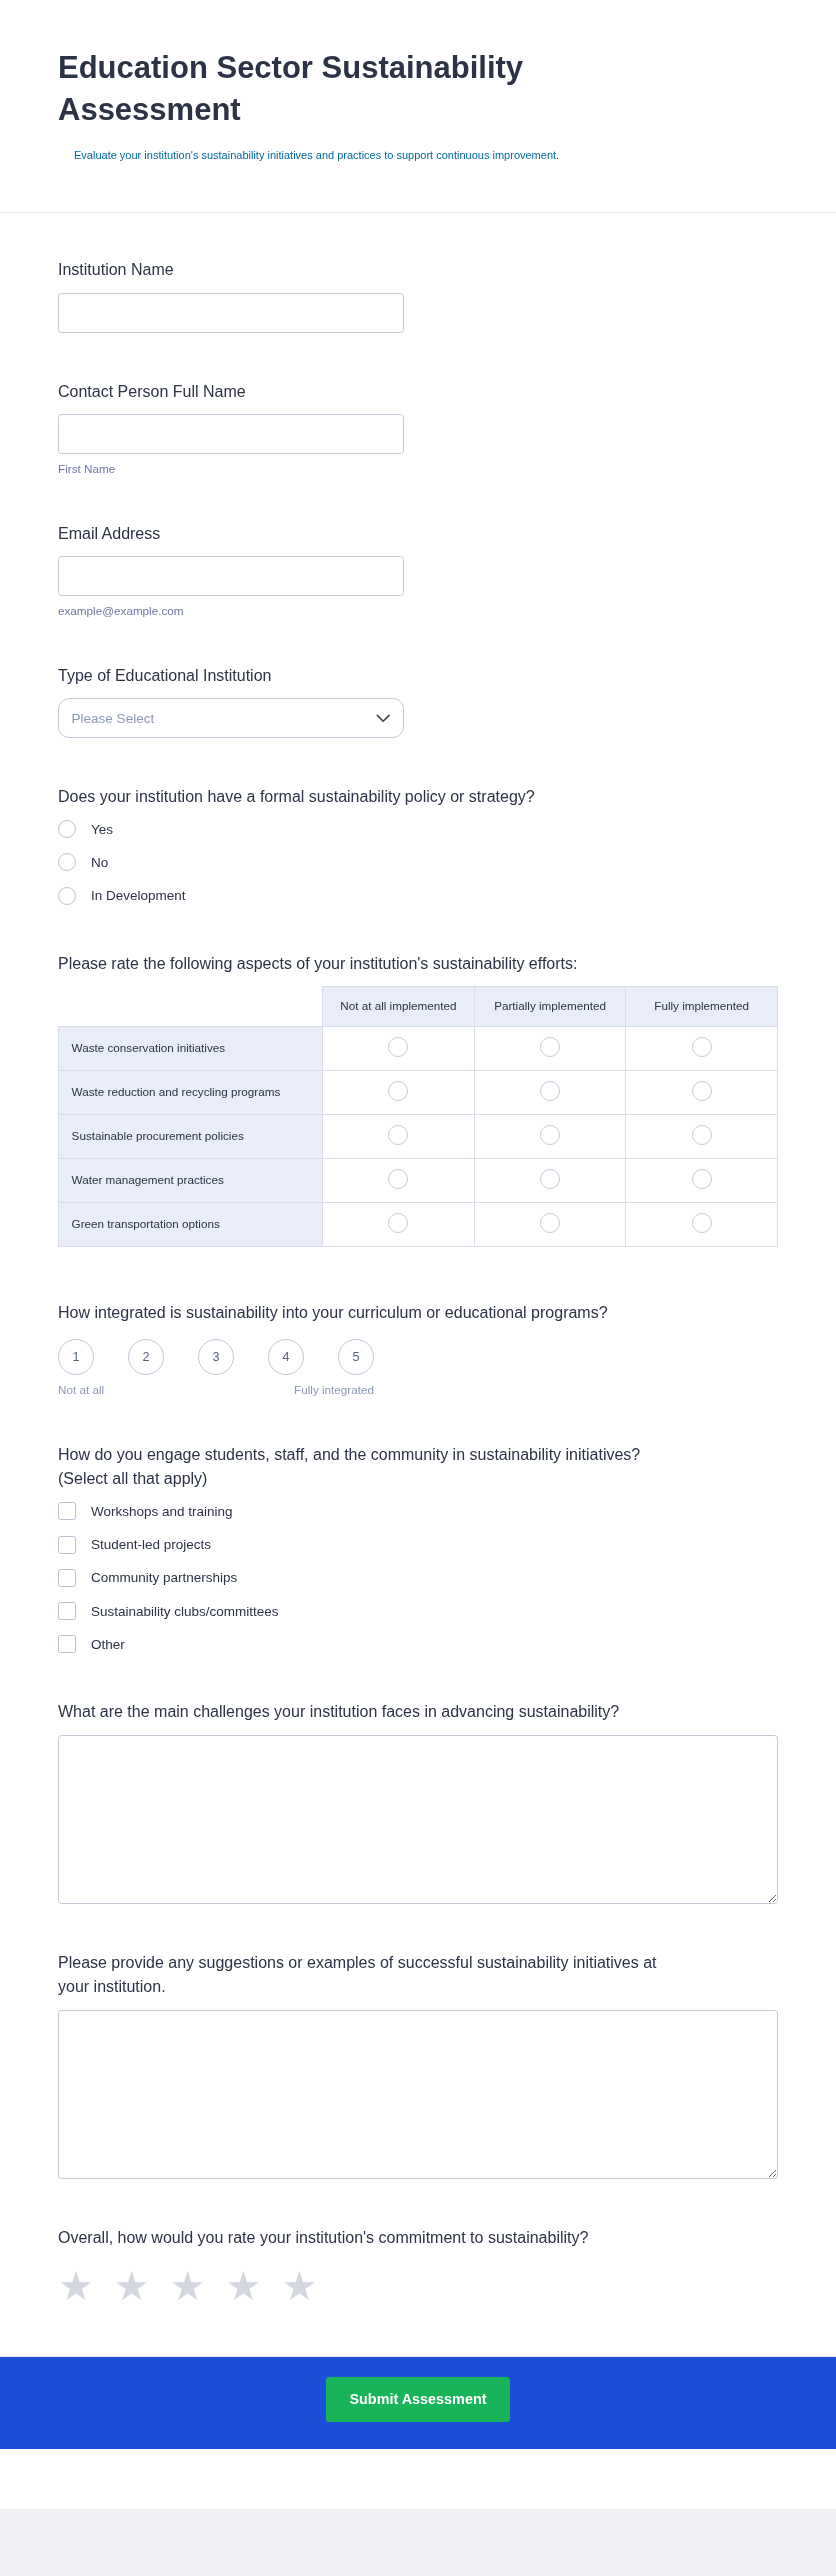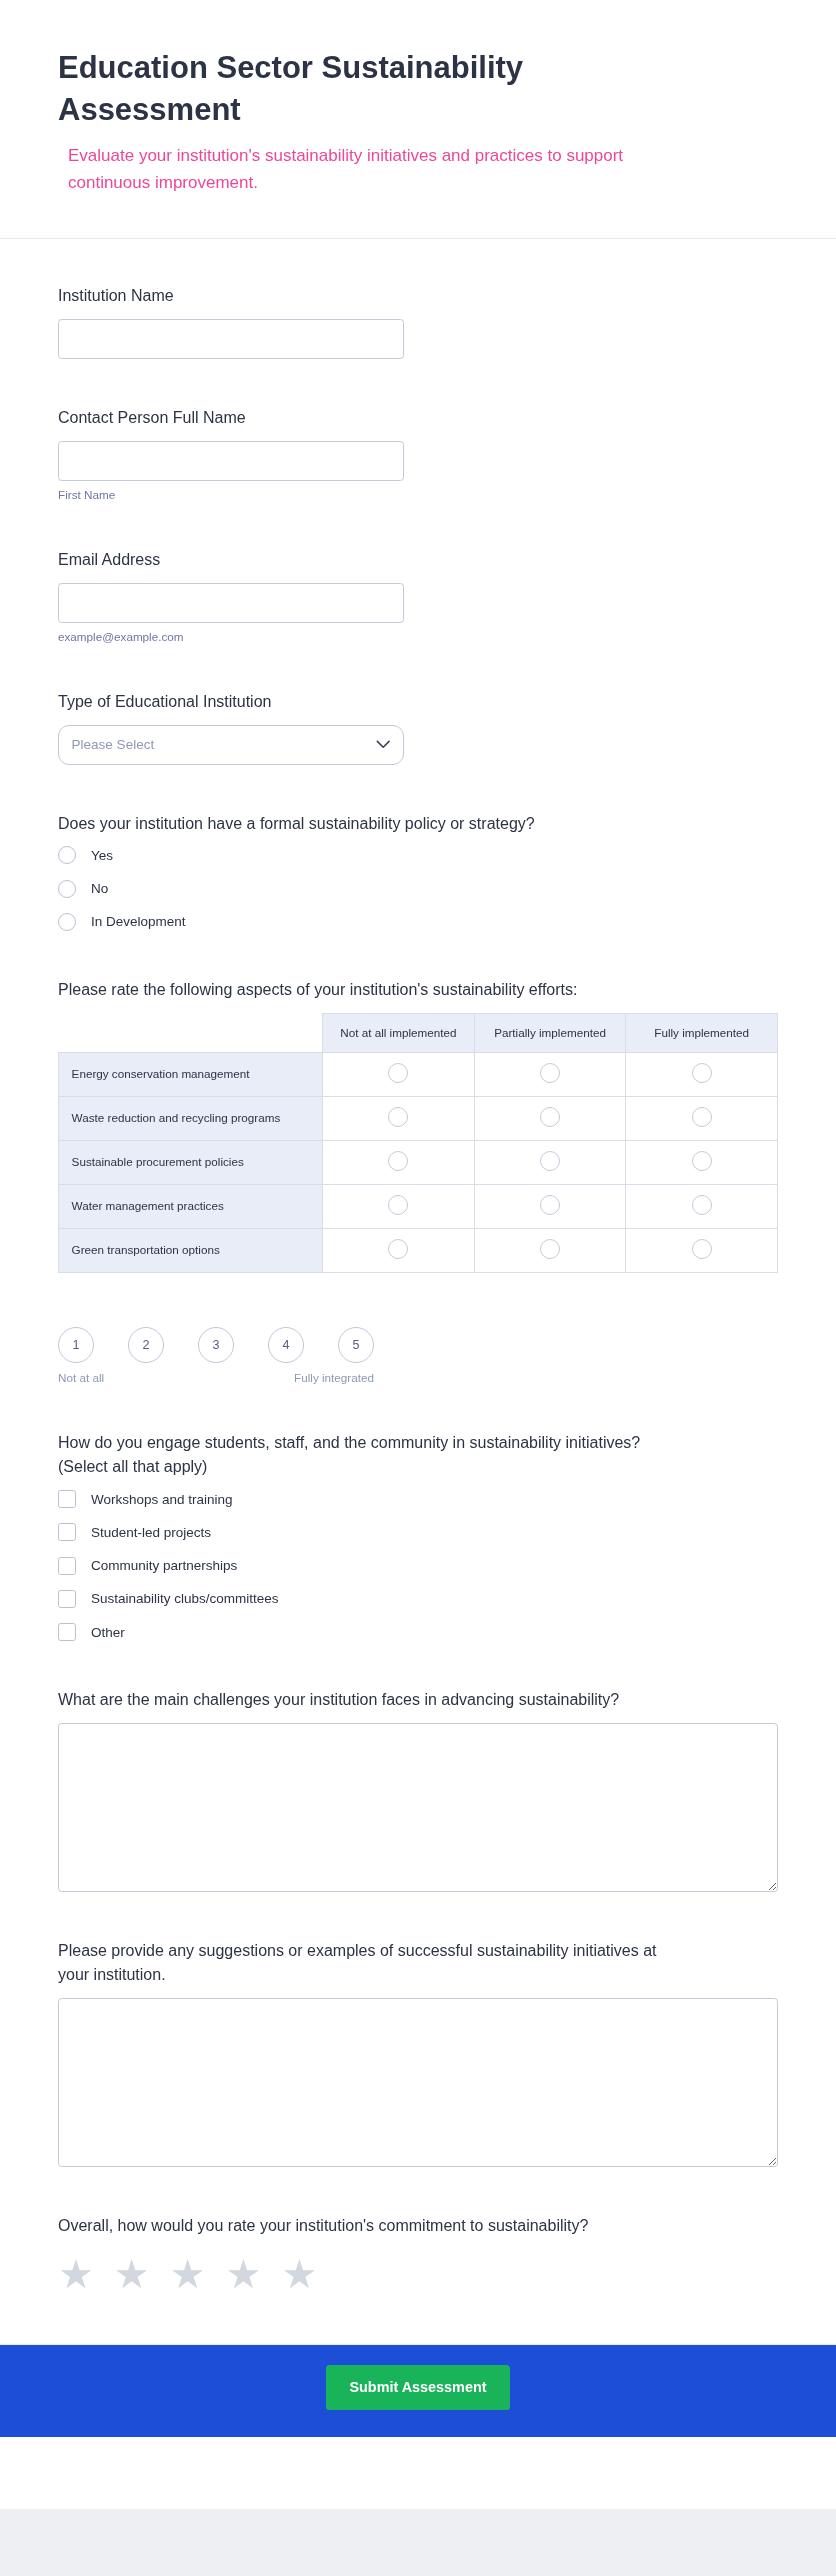--- a/index.html
+++ b/index.html
@@ -21,24 +21,24 @@
   .form-header { padding: 47px 58px 32px; }
   .page-title {
     margin: 0 0 12.6px;
     font-size: 31px;
     line-height: 1.35;
     font-weight: 700;
     color: #2c3345;
     max-width: 575px;
   }
   .page-subtitle {
-    margin: 10px;
-    font-size: 17px;
+    margin: 16px;
+    font-size: 11px;
     line-height: 1.55;
-    color: #ec4899;
+    color: #0369a1;
     max-width: 562px;
   }
   .divider { border-top: 0.9px solid #e6e9f0; }
 
   .form-body { padding: 45px 58px 0; }
   .q { margin-bottom: 47px; }
   .q-label {
     font-size: 16px;
     font-weight: 500;
     color: #2c3345;
@@ -255,21 +255,21 @@
         <thead>
           <tr>
             <th class="corner"></th>
             <th class="colhead">Not at all implemented</th>
             <th class="colhead">Partially implemented</th>
             <th class="colhead">Fully implemented</th>
           </tr>
         </thead>
         <tbody>
           <tr>
-            <td class="rowlabel">Energy conservation management</td>
+            <td class="rowlabel">Waste conservation initiatives</td>
             <td class="cell"><span class="m-radio"></span></td>
             <td class="cell"><span class="m-radio"></span></td>
             <td class="cell"><span class="m-radio"></span></td>
           </tr>
           <tr>
             <td class="rowlabel">Waste reduction and recycling programs</td>
             <td class="cell"><span class="m-radio"></span></td>
             <td class="cell"><span class="m-radio"></span></td>
             <td class="cell"><span class="m-radio"></span></td>
           </tr>
@@ -289,20 +289,21 @@
             <td class="rowlabel">Green transportation options</td>
             <td class="cell"><span class="m-radio"></span></td>
             <td class="cell"><span class="m-radio"></span></td>
             <td class="cell"><span class="m-radio"></span></td>
           </tr>
         </tbody>
       </table>
     </section>
 
     <section class="q">
+      <div class="q-label">How integrated is sustainability into your curriculum or educational programs?</div>
       <div class="scale-row">
         <span class="scale-circle">1</span>
         <span class="scale-circle">2</span>
         <span class="scale-circle">3</span>
         <span class="scale-circle">4</span>
         <span class="scale-circle">5</span>
       </div>
       <div class="scale-labels">
         <span>Not at all</span>
         <span>Fully integrated</span>

